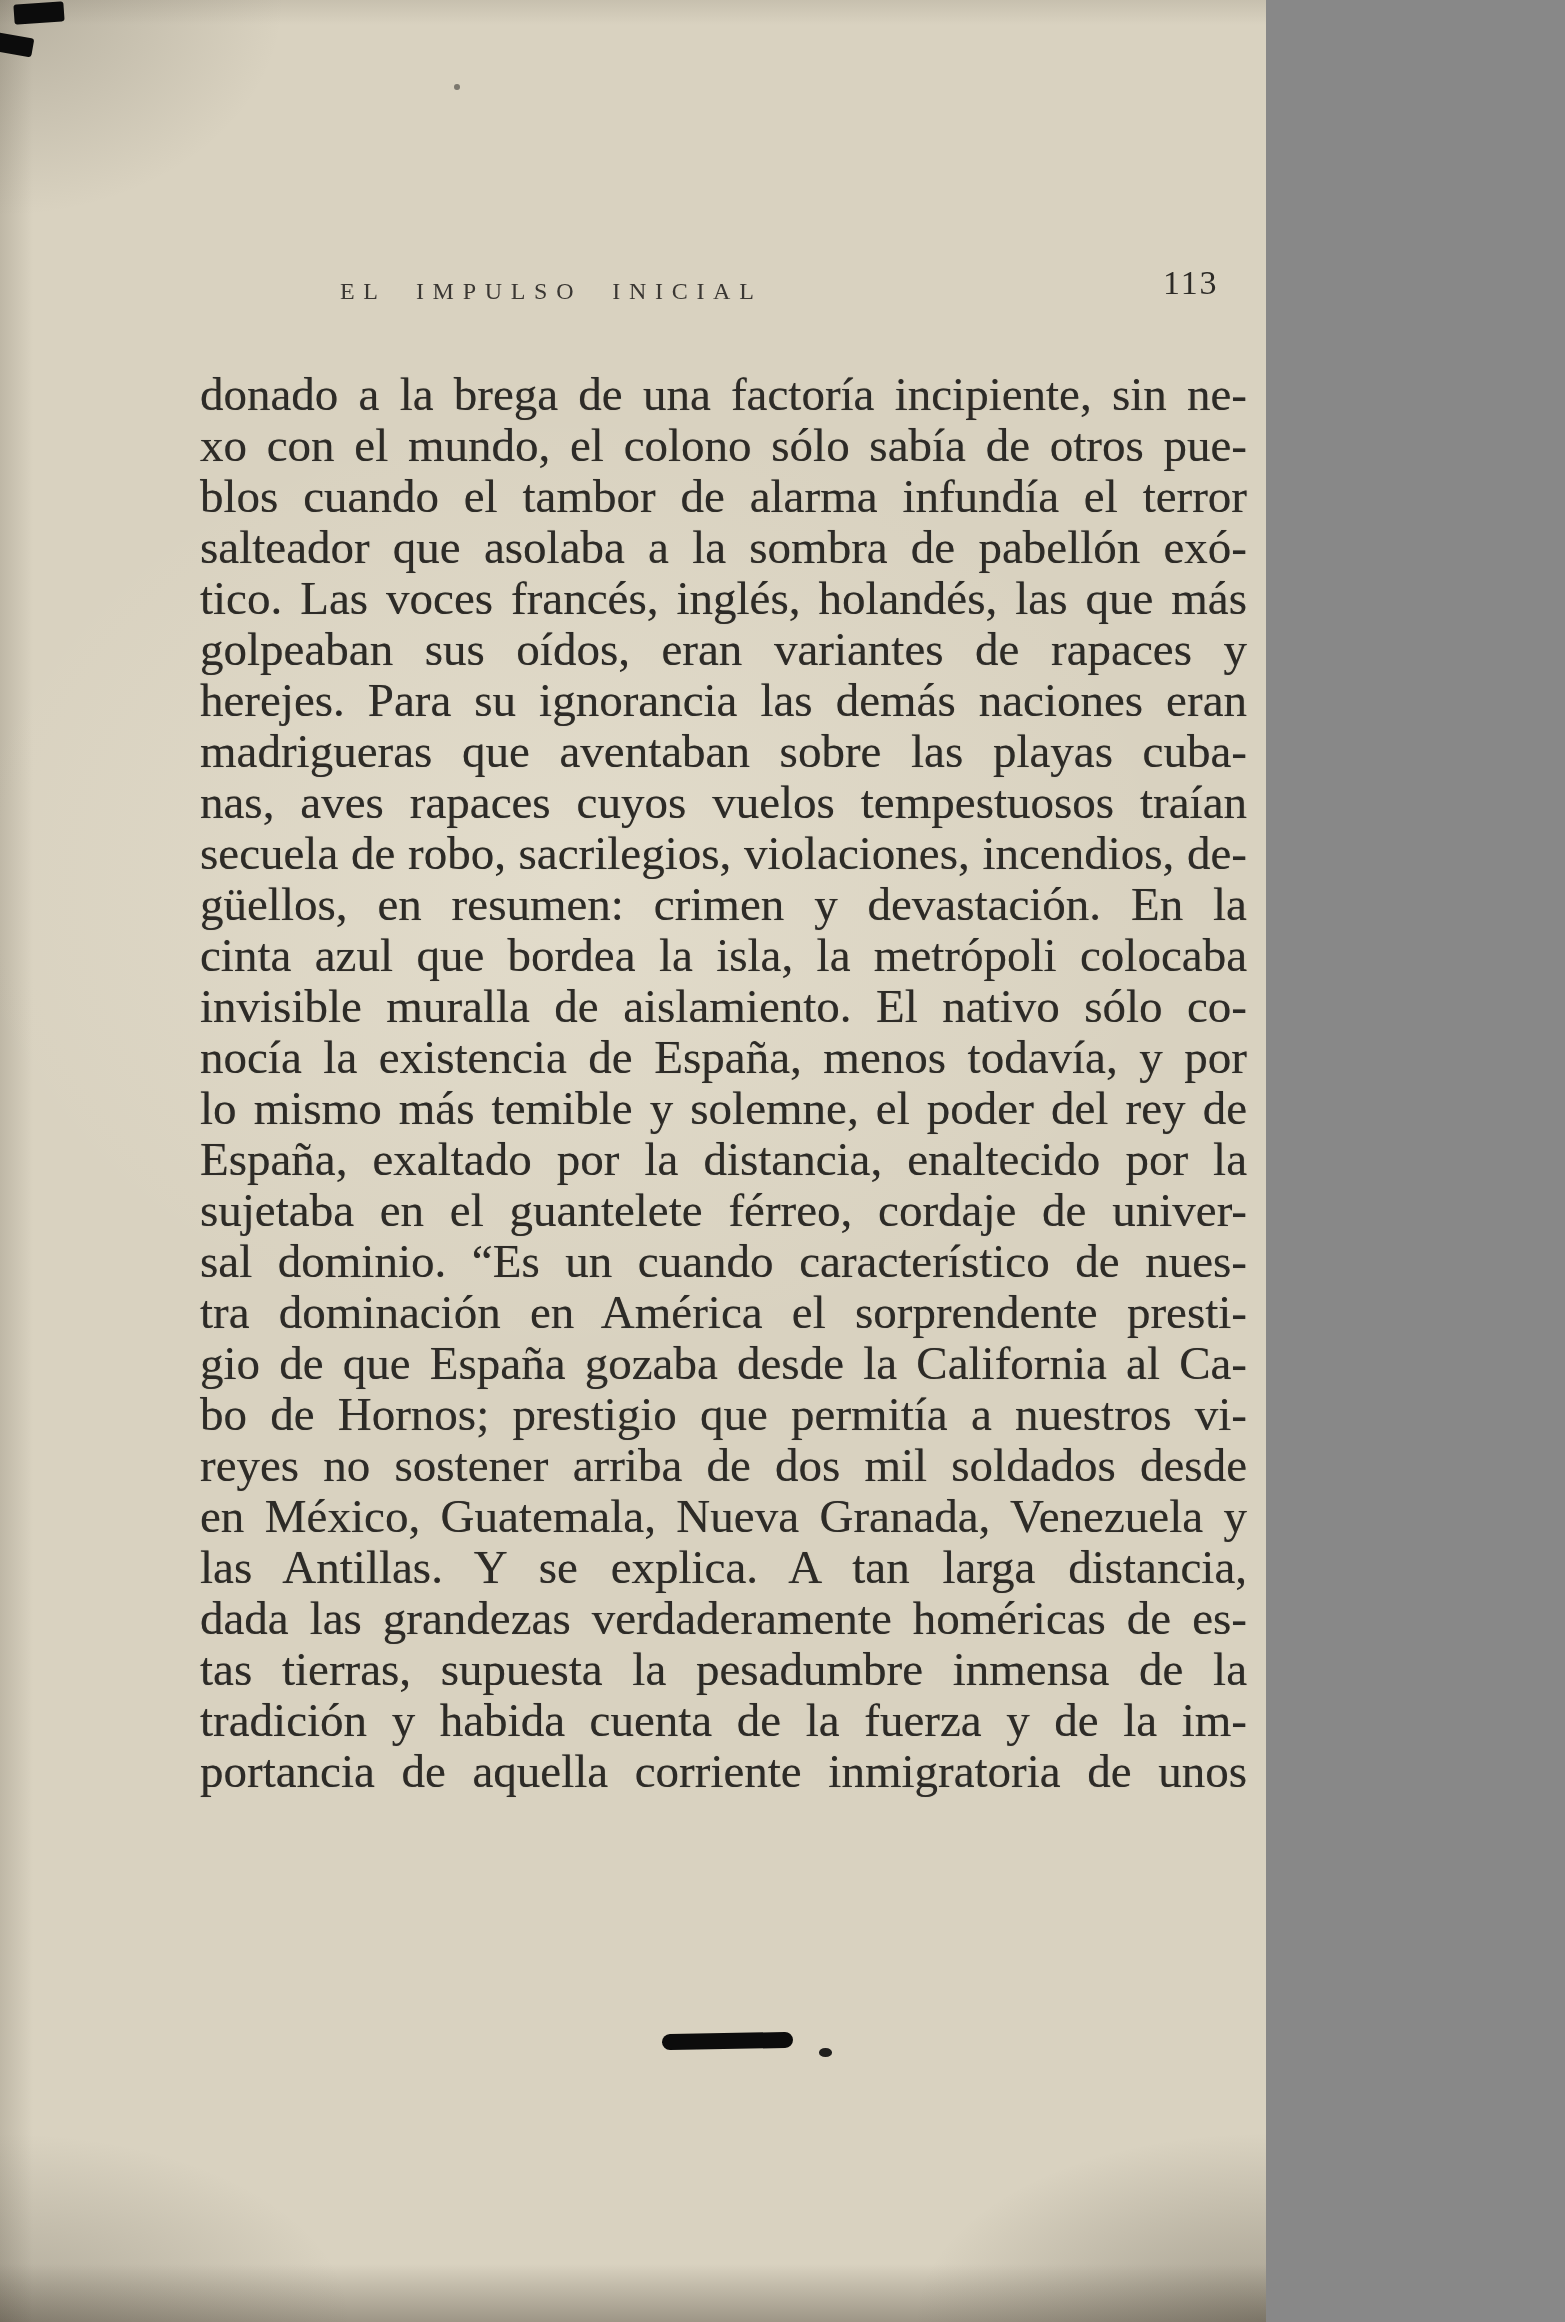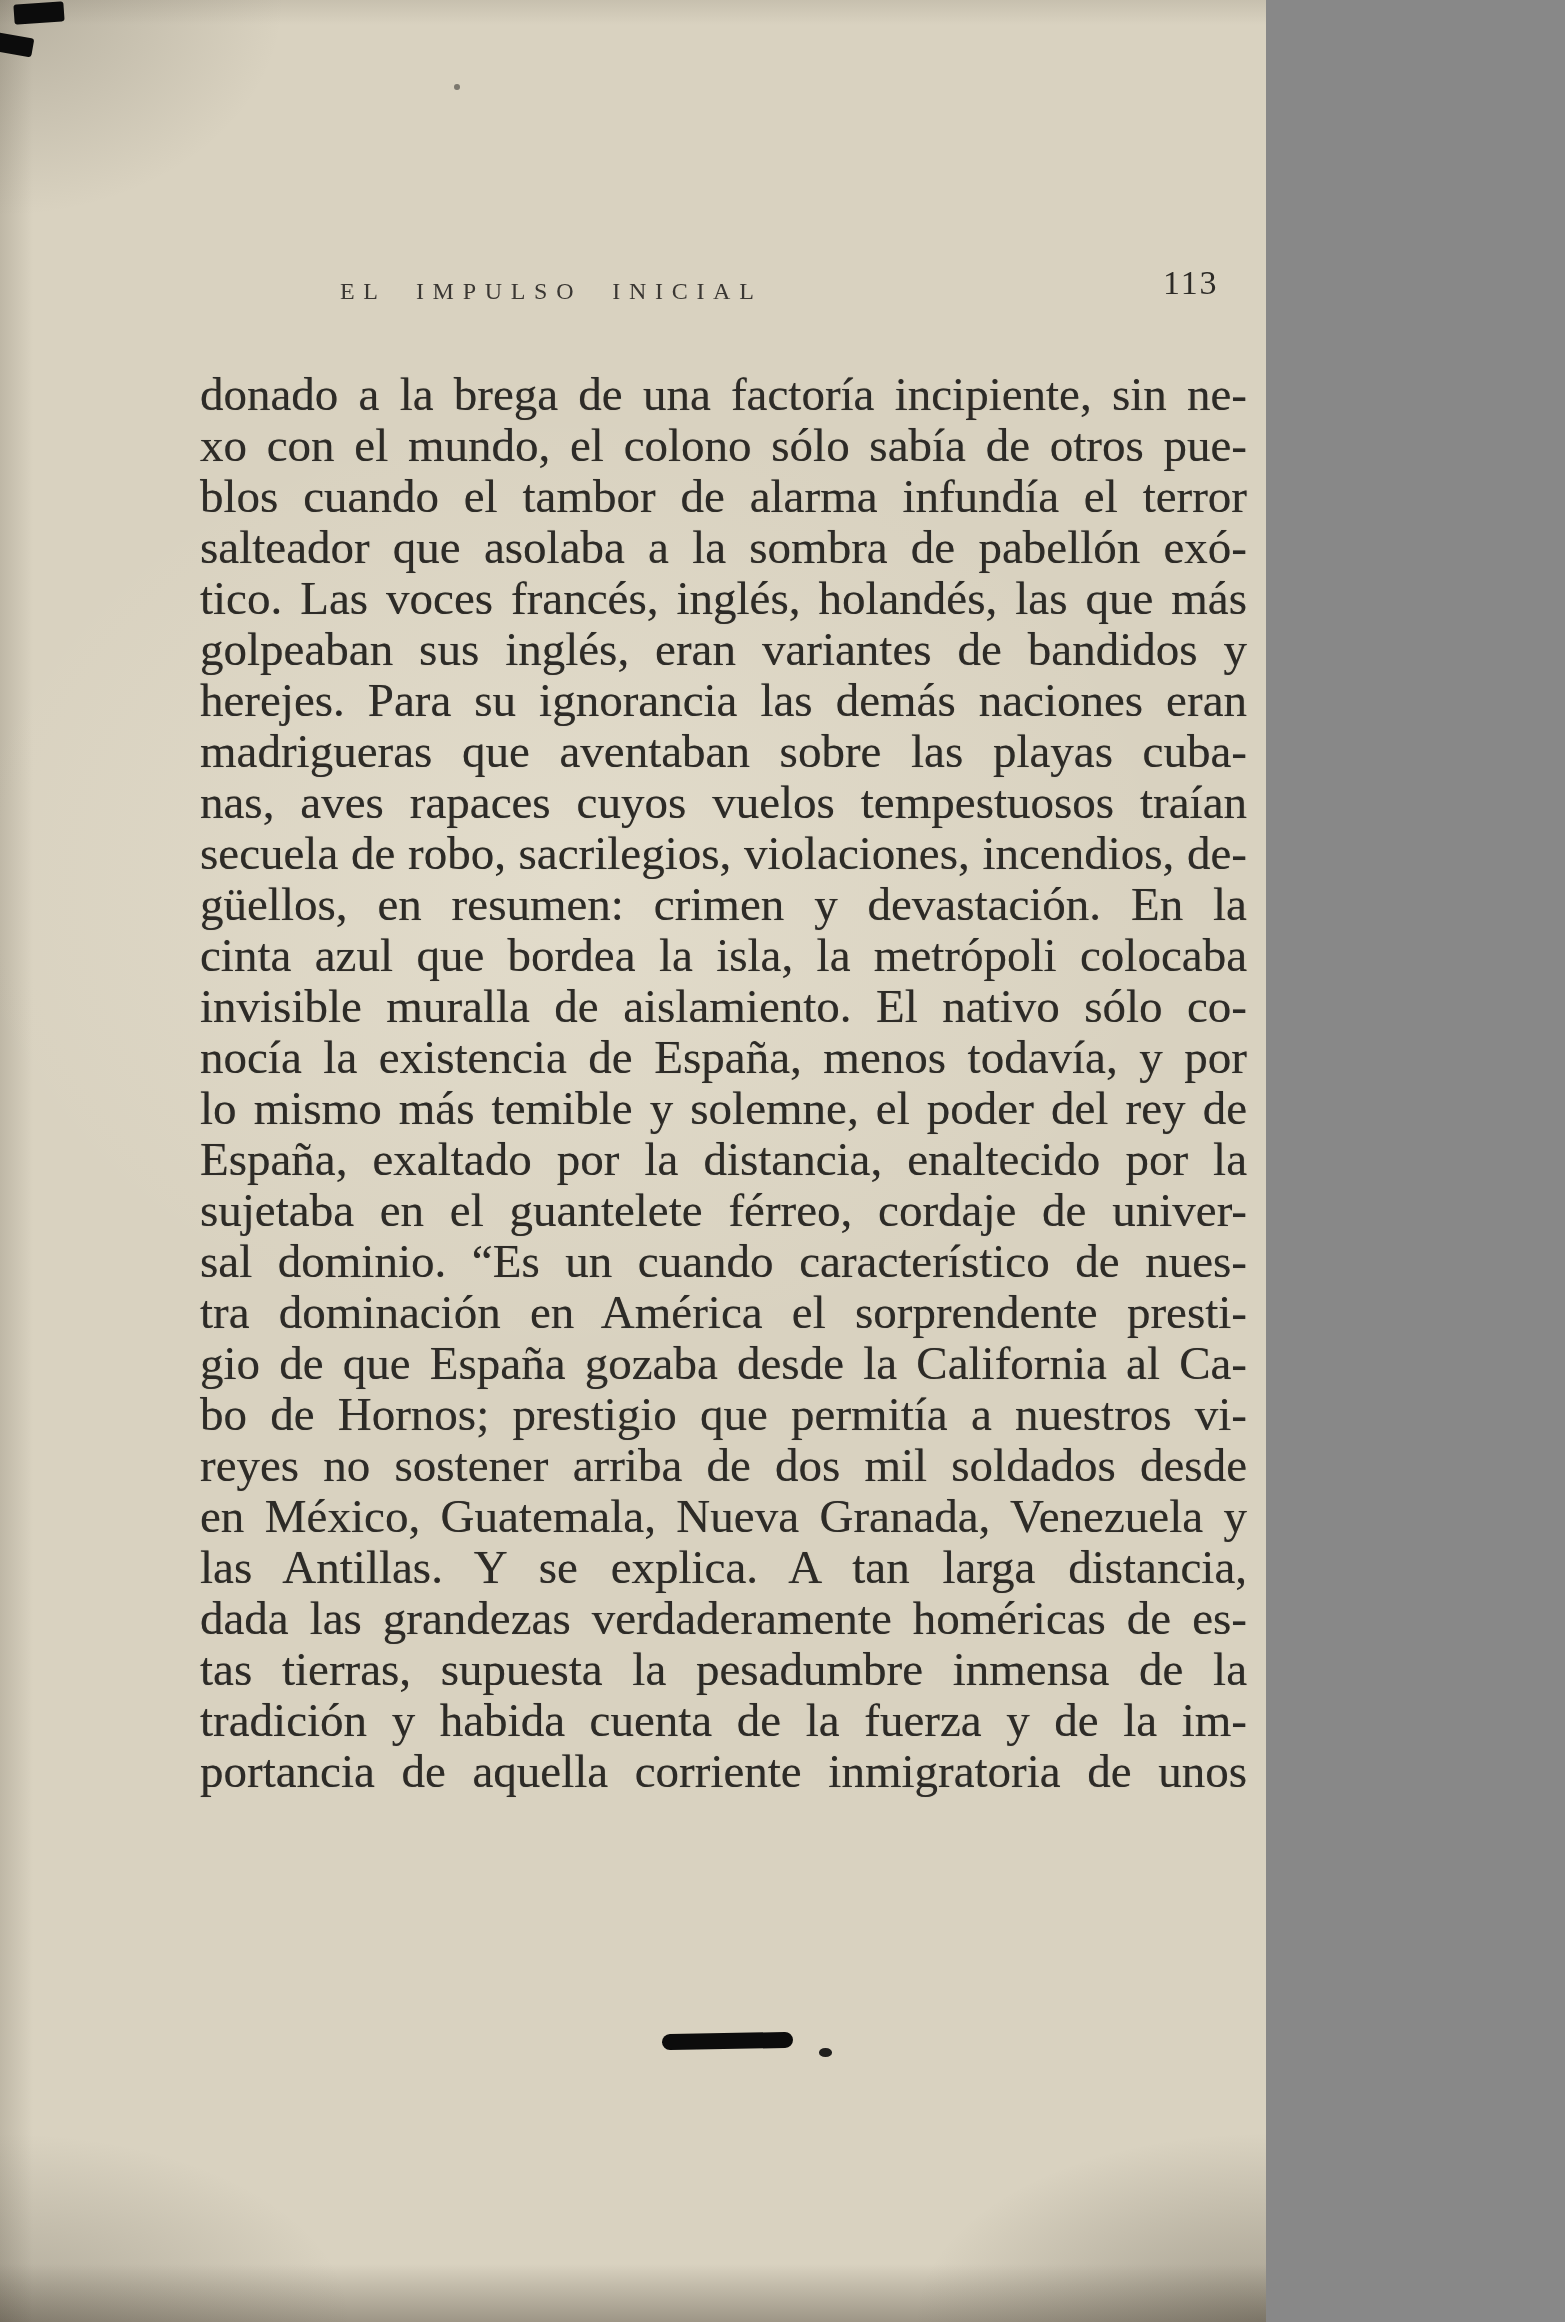--- a/index.html
+++ b/index.html
@@ -69,21 +69,21 @@
 
   <div class="header-title">EL IMPULSO INICIAL</div>
   <div class="page-number">113</div>
 
   <div class="text-block">
       <div class="line">donado a la brega de una factoría incipiente, sin ne-</div>
       <div class="line">xo con el mundo, el colono sólo sabía de otros pue-</div>
       <div class="line">blos cuando el tambor de alarma infundía el terror</div>
       <div class="line">salteador que asolaba a la sombra de pabellón exó-</div>
       <div class="line">tico. Las voces francés, inglés, holandés, las que más</div>
-      <div class="line">golpeaban sus inglés, eran variantes de bandidos y</div>
+      <div class="line">golpeaban sus oídos, eran variantes de rapaces y</div>
       <div class="line">herejes. Para su ignorancia las demás naciones eran</div>
       <div class="line">madrigueras que aventaban sobre las playas cuba-</div>
       <div class="line">nas, aves rapaces cuyos vuelos tempestuosos traían</div>
       <div class="line">secuela de robo, sacrilegios, violaciones, incendios, de-</div>
       <div class="line">güellos, en resumen: crimen y devastación. En la</div>
       <div class="line">cinta azul que bordea la isla, la metrópoli colocaba</div>
       <div class="line">invisible muralla de aislamiento. El nativo sólo co-</div>
       <div class="line">nocía la existencia de España, menos todavía, y por</div>
       <div class="line">lo mismo más temible y solemne, el poder del rey de</div>
       <div class="line">España, exaltado por la distancia, enaltecido por la</div>

